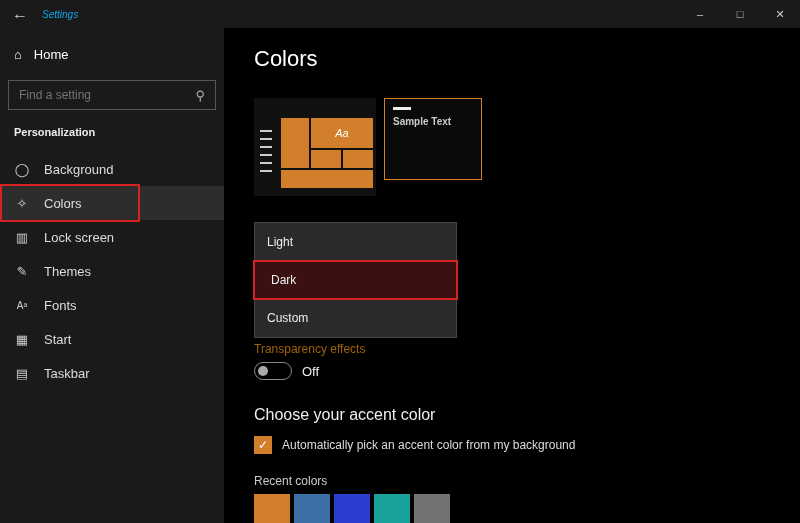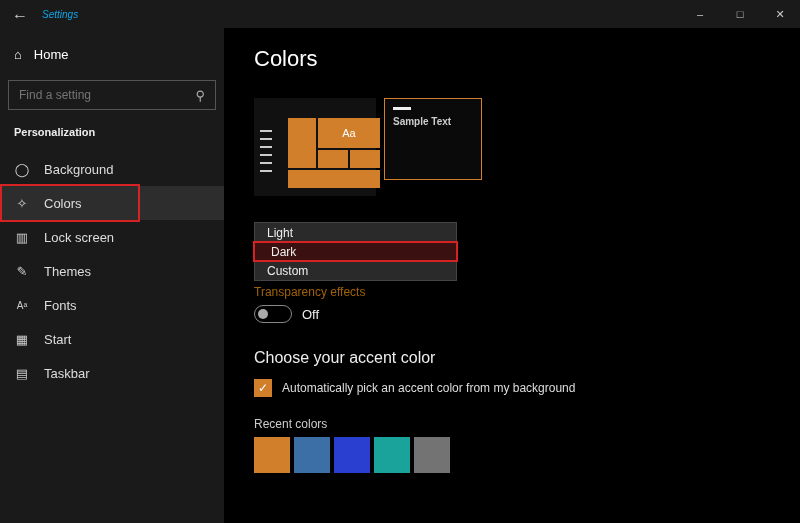--- a/index.html
+++ b/index.html
@@ -156,28 +156,29 @@
       top: 32px;
       width: 12px;
     }
     .preview1 .bars div {
       height: 2px;
       background: #ccc;
       margin-bottom: 6px;
     }
     .preview1 .tiles {
       position: absolute;
-      right: 0;
+      right: 7px;
       bottom: 4px;
       width: 88px;
       height: 74px;
       display: grid;
       grid-template-columns: 28px 30px 30px;
       grid-template-rows: 30px 18px 18px;
       gap: 2px;
+      font-style: italic;
     }
     .preview1 .tile { background: #d27f2c; }
     .t1 { grid-column: 1; grid-row: 1/3;}
     .t2 { grid-column: 2/4; grid-row: 1; display:flex;align-items:center;justify-content:center;font-size:11px;color:#fff;}
     .t3 { grid-column: 2; grid-row: 2;}
     .t4 { grid-column: 3; grid-row: 2;}
     .t5 { grid-column: 1/4; grid-row: 3;}
     .preview2 {
       width: 98px;
       height: 82px;
@@ -197,21 +198,21 @@
       color: #ccc;
       font-weight: bold;
     }
     .dropdown {
       width: 203px;
       background: #2a2a2a;
       border: 1px solid #444;
       position: relative;
     }
     .dd-item {
-      height: 19px;
+      height: 38px;
       display: flex;
       align-items: center;
       padding: 0 12px;
       font-size: 12px;
       color: #eee;
       cursor: pointer;
     }
     .dd-item.selected {
       background: #3a1010;
       padding-left: 16px;

